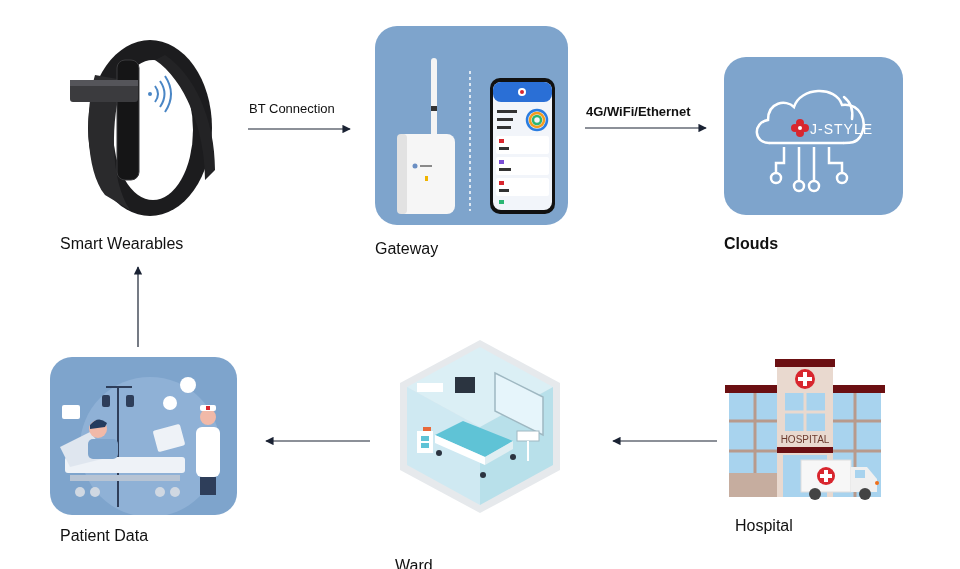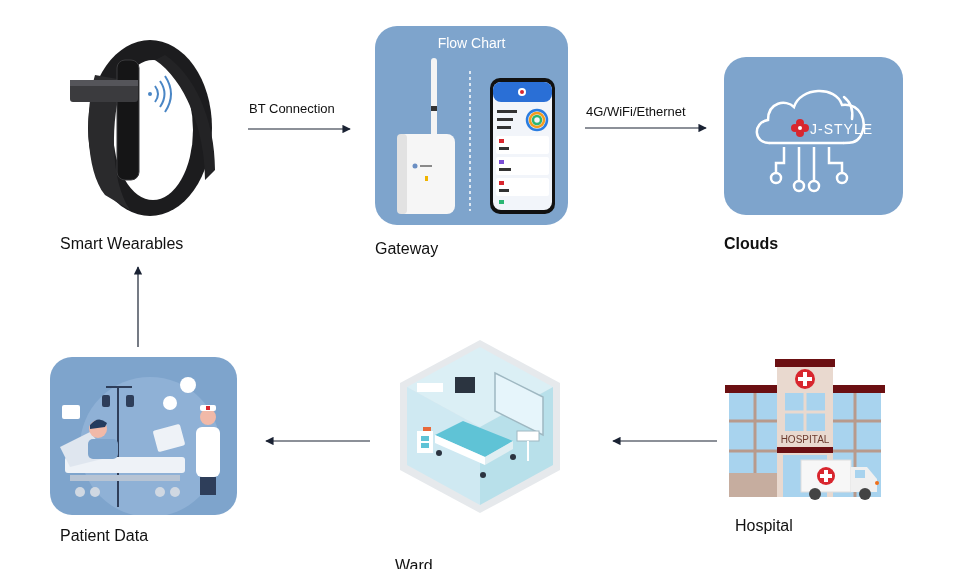--- a/index.html
+++ b/index.html
@@ -30,21 +30,20 @@
 
     <circle cx="95" cy="74" r="2" fill="#4a86c5"></circle>
     <path d="M100,66 Q106,74 100,82" stroke="#4a86c5" stroke-width="2" fill="none"></path>
     <path d="M105,61 Q114,74 105,87" stroke="#4a86c5" stroke-width="2" fill="none"></path>
     <path d="M110,56 Q122,74 110,92" stroke="#4a86c5" stroke-width="2" fill="none"></path>
   </svg>
 </div>
 <div class="node-label" style="left:60px; top:235px; width:180px;">Smart Wearables</div>
 
 <div class="tile" style="left:375px; top:26px; width:193px; height:199px;">
-  <div class="abs" style="left:0; top:9px; width:193px; text-align:center; color:#ffffff; font-size:14px;">Flow Chart</div>
   <svg class="abs" style="left:0; top:0;" width="193" height="199" viewBox="0 0 193 199">
 
     <line x1="95" y1="45" x2="95" y2="185" stroke="#ffffff" stroke-width="1.5" stroke-dasharray="3,3"></line>
 
     <rect x="56" y="32" width="6" height="80" rx="3" fill="#f4f4f4"></rect>
     <rect x="56" y="80" width="6" height="5" fill="#333"></rect>
 
     <rect x="22" y="108" width="58" height="80" rx="8" fill="#f6f6f6"></rect>
     <rect x="22" y="108" width="10" height="80" rx="4" fill="#e2e2e2"></rect>
     <circle cx="40" cy="140" r="2.5" fill="#6b8fc3"></circle>
@@ -222,13 +221,13 @@
     </marker>
   </defs>
   <line x1="248" y1="129" x2="350" y2="129" stroke="#1a2233" stroke-width="1.2" marker-end="url(#ah)"></line>
   <line x1="585" y1="128" x2="706" y2="128" stroke="#1a2233" stroke-width="1.2" marker-end="url(#ah)"></line>
   <line x1="717" y1="441" x2="613" y2="441" stroke="#1a2233" stroke-width="1.2" marker-end="url(#ah)"></line>
   <line x1="370" y1="441" x2="266" y2="441" stroke="#1a2233" stroke-width="1.2" marker-end="url(#ah)"></line>
   <line x1="138" y1="347" x2="138" y2="267" stroke="#1a2233" stroke-width="1.2" marker-end="url(#ah)"></line>
 </svg>
 
 <div class="edge-label" style="left:249px; top:101px;text-align:right;">BT Connection</div>
-<div class="edge-label" style="left:586px; top:104px;">4G/WiFi/Ethernet</div>
+<div class="edge-label" style="left:586px; top:104px;font-weight:bold;">4G/WiFi/Ethernet</div>
 
 </body></html>

